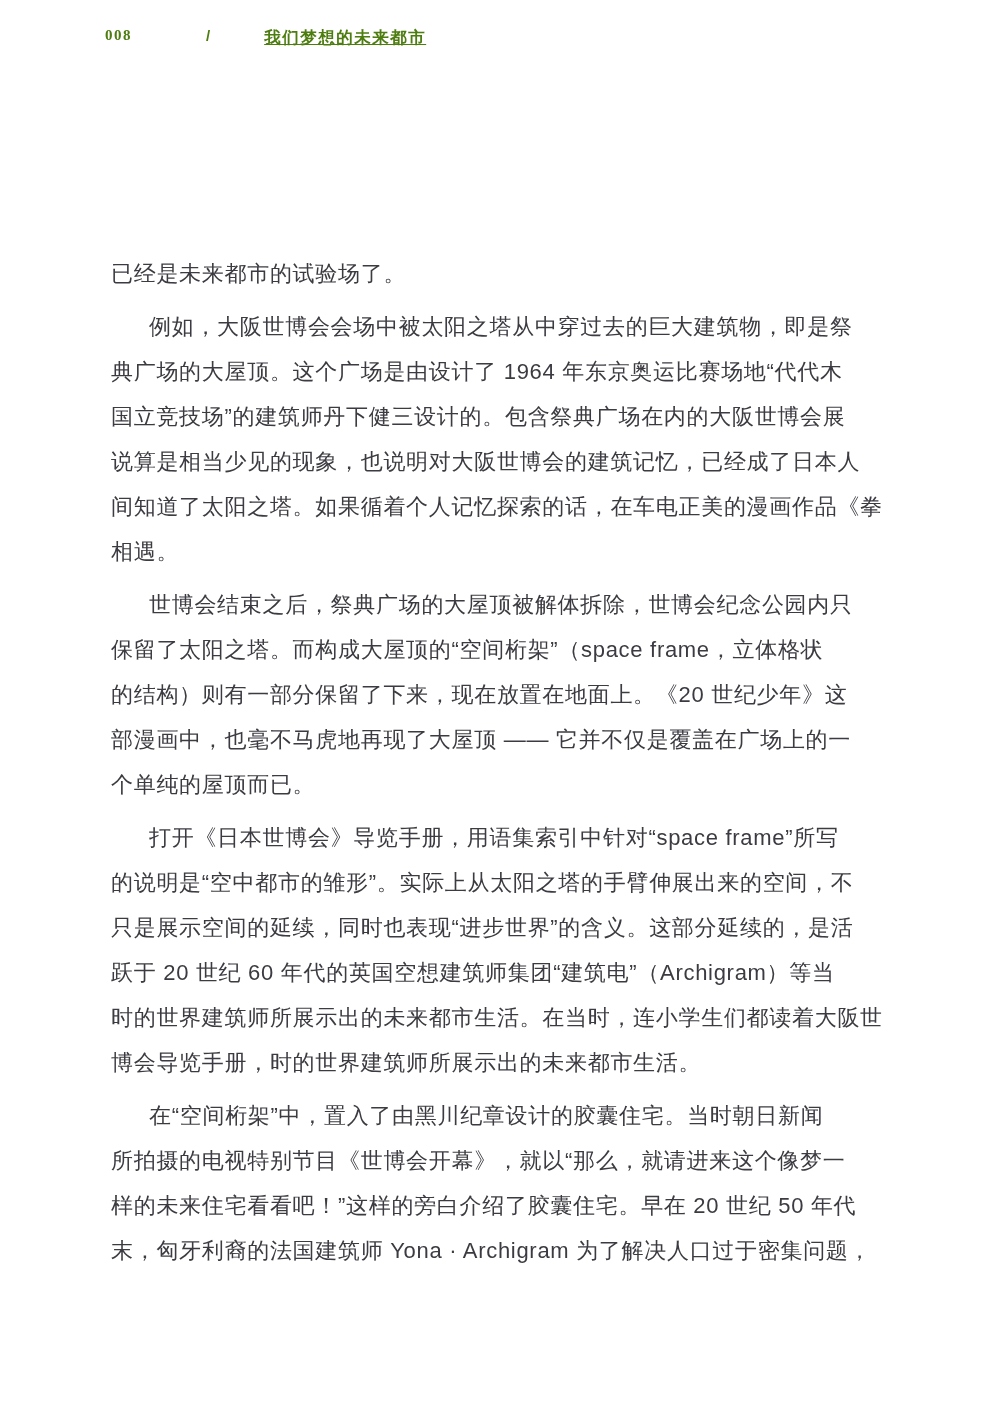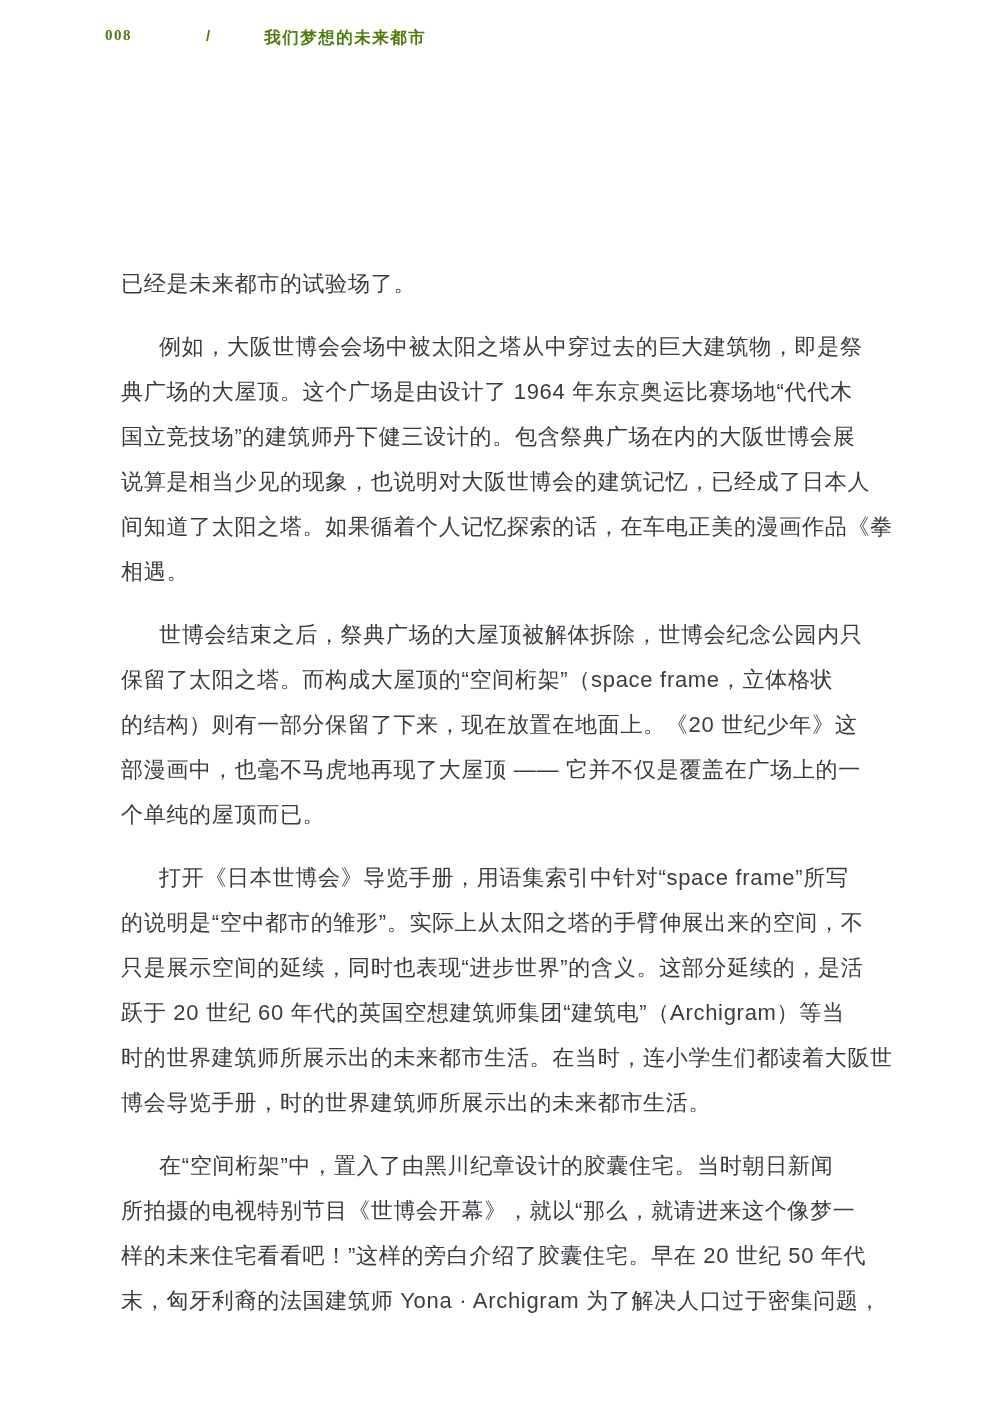--- a/index.html
+++ b/index.html
@@ -26,32 +26,33 @@
     letter-spacing: 1.5px;
     font-family: "Liberation Serif", "DejaVu Serif", serif;
   }
   .running-head .sep {
     margin: 0 25px 0 45px;
     font-size: 15px;
   }
   .running-head .booktitle {
     font-size: 16.5px;
     letter-spacing: 1.5px;
+    text-decoration: underline;
   }
   .textblock {
     position: absolute;
     left: 103px;
     top: 243px;
     width: 760px;
     color: #3b3b41;
     font-size: 22px;
     line-height: 45px;
     letter-spacing: 0.7px;
   }
-  .para { margin: 18px; }
+  .para { margin: 8px; }
   .line {
     height: 45px;
     white-space: nowrap;
   }
   .line.indent { text-indent: 38px; }
 </style>
 </head>
 <body>
 
 <div class="page">

